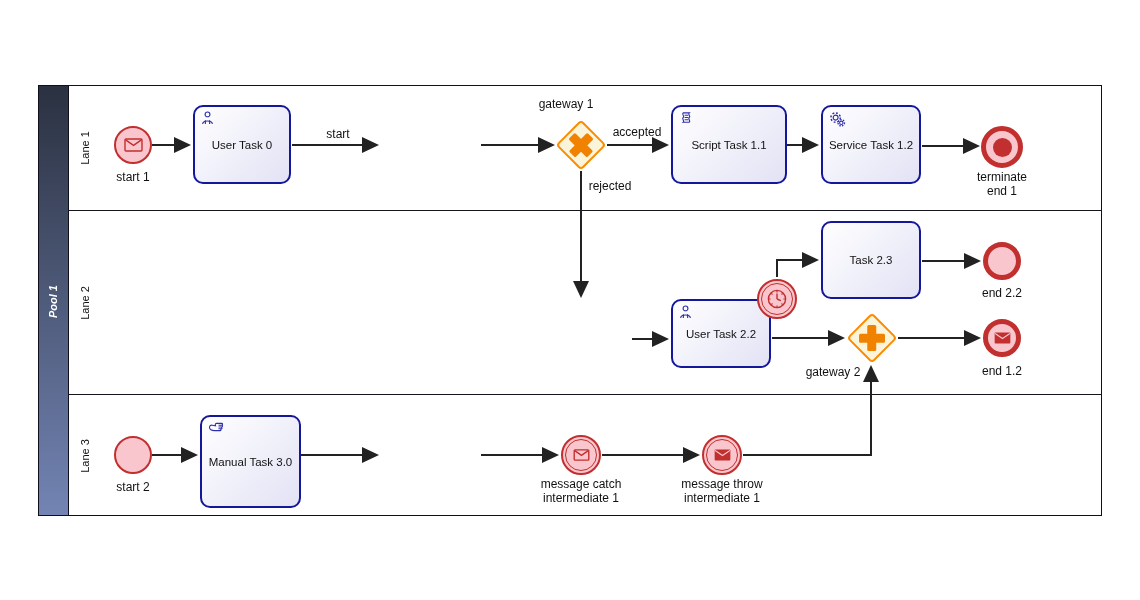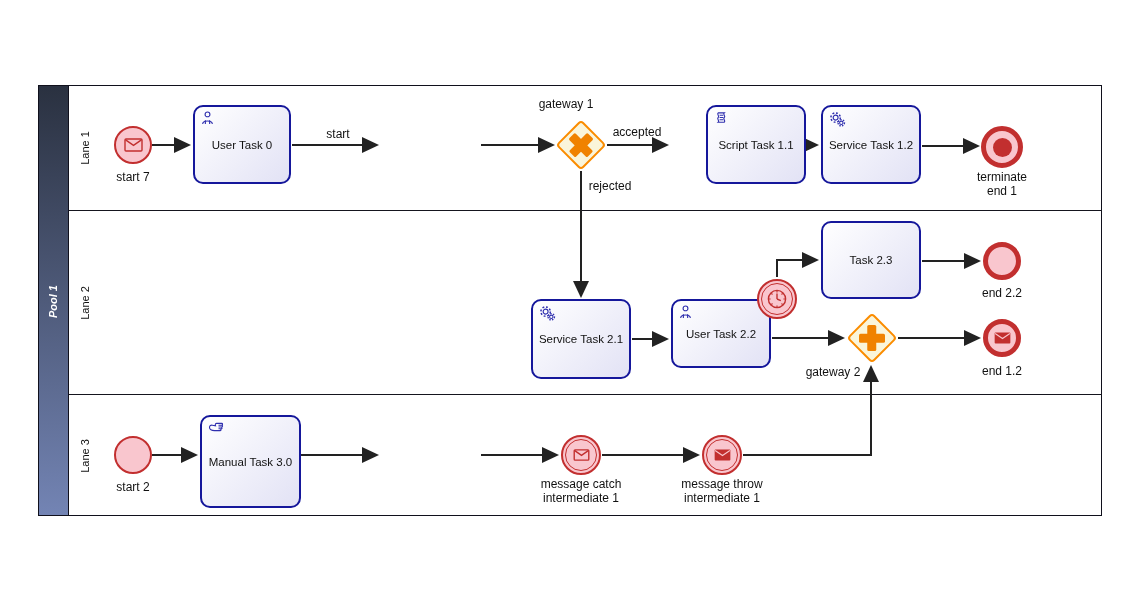--- a/index.html
+++ b/index.html
@@ -92,44 +92,35 @@
   </svg>
 
   <div class="task" style="left:193px;top:105px;width:98px;height:79px">
     <span class="ticon"><svg width="13" height="14" viewBox="0 0 14 15">
           <circle cx="7" cy="3.6" r="2.6" fill="none" stroke="currentColor" stroke-width="1.2"></circle>
           <path d="M1.8 14 C1.8 9.6 12.2 9.6 12.2 14" fill="none" stroke="currentColor" stroke-width="1.2"></path>
           <path d="M4.7 10 V14 M9.3 10 V14" stroke="currentColor" stroke-width="1.2"></path>
         </svg></span>
     <span>User Task 0</span>
   </div>
-  <div class="task" style="left:706px;top:105px;width:100px;height:79px">
+  <div class="task" style="left:671px;top:105px;width:116px;height:79px">
     <span class="ticon"><svg width="14" height="14" viewBox="0 0 15 15">
           <path d="M4.5 2 C2.4 3.7 6.6 5.3 4.5 7 C2.4 8.7 6.6 10.3 4.5 12 L11 12 C13.1 10.3 8.9 8.7 11 7 C13.1 5.3 8.9 3.7 11 2 Z" fill="none" stroke="currentColor" stroke-width="1.2"></path>
           <path d="M6 4.6 h4 M6 7 h4 M6 9.4 h4" stroke="currentColor" stroke-width="1.1"></path>
         </svg></span>
     <span>Script Task 1.1</span>
   </div>
   <div class="task" style="left:821px;top:105px;width:100px;height:79px">
     <span class="ticon"><svg width="17" height="17" viewBox="0 0 18 18" fill="none" stroke="currentColor">
           <circle cx="7" cy="7" r="2.6" stroke-width="1.2"></circle>
           <circle cx="7" cy="7" r="5" stroke-width="1.6" stroke-dasharray="2 1.9"></circle>
           <circle cx="13" cy="12.5" r="1.8" stroke-width="1.1"></circle>
           <circle cx="13" cy="12.5" r="3.4" stroke-width="1.4" stroke-dasharray="1.5 1.4"></circle>
         </svg></span>
     <span>Service Task 1.2</span>
-  </div>
-  <div class="task" style="left:531px;top:299px;width:100px;height:80px">
-    <span class="ticon"><svg width="17" height="17" viewBox="0 0 18 18" fill="none" stroke="currentColor">
-          <circle cx="7" cy="7" r="2.6" stroke-width="1.2"></circle>
-          <circle cx="7" cy="7" r="5" stroke-width="1.6" stroke-dasharray="2 1.9"></circle>
-          <circle cx="13" cy="12.5" r="1.8" stroke-width="1.1"></circle>
-          <circle cx="13" cy="12.5" r="3.4" stroke-width="1.4" stroke-dasharray="1.5 1.4"></circle>
-        </svg></span>
-    <span>Service Task 2.1</span>
   </div>
   <div class="task" style="left:671px;top:299px;width:100px;height:69px">
     <span class="ticon"><svg width="13" height="14" viewBox="0 0 14 15">
           <circle cx="7" cy="3.6" r="2.6" fill="none" stroke="currentColor" stroke-width="1.2"></circle>
           <path d="M1.8 14 C1.8 9.6 12.2 9.6 12.2 14" fill="none" stroke="currentColor" stroke-width="1.2"></path>
           <path d="M4.7 10 V14 M9.3 10 V14" stroke="currentColor" stroke-width="1.2"></path>
         </svg></span>
     <span>User Task 2.2</span>
   </div>
   <div class="task" style="left:821px;top:221px;width:100px;height:78px">
@@ -189,21 +180,21 @@
     <span class="diamond"></span>
     <span class="bar x1"></span>
     <span class="bar x2"></span>
   </div>
   <div class="gw" style="left:847px;top:313px">
     <span class="diamond"></span>
     <span class="bar p1"></span>
     <span class="bar p2"></span>
   </div>
 
-  <div class="lbl" style="left:133px;top:170px">start 7</div>
+  <div class="lbl" style="left:133px;top:170px">start 1</div>
   <div class="lbl" style="left:1002px;top:170px">
     <span style="display:block">terminate</span>
       <span style="display:block">end 1</span>
   </div>
   <div class="lbl" style="left:1002px;top:286px">end 2.2</div>
   <div class="lbl" style="left:1002px;top:364px">end 1.2</div>
   <div class="lbl" style="left:133px;top:480px">start 2</div>
   <div class="lbl" style="left:581px;top:477px">
     <span style="display:block">message catch</span>
       <span style="display:block">intermediate 1</span>

